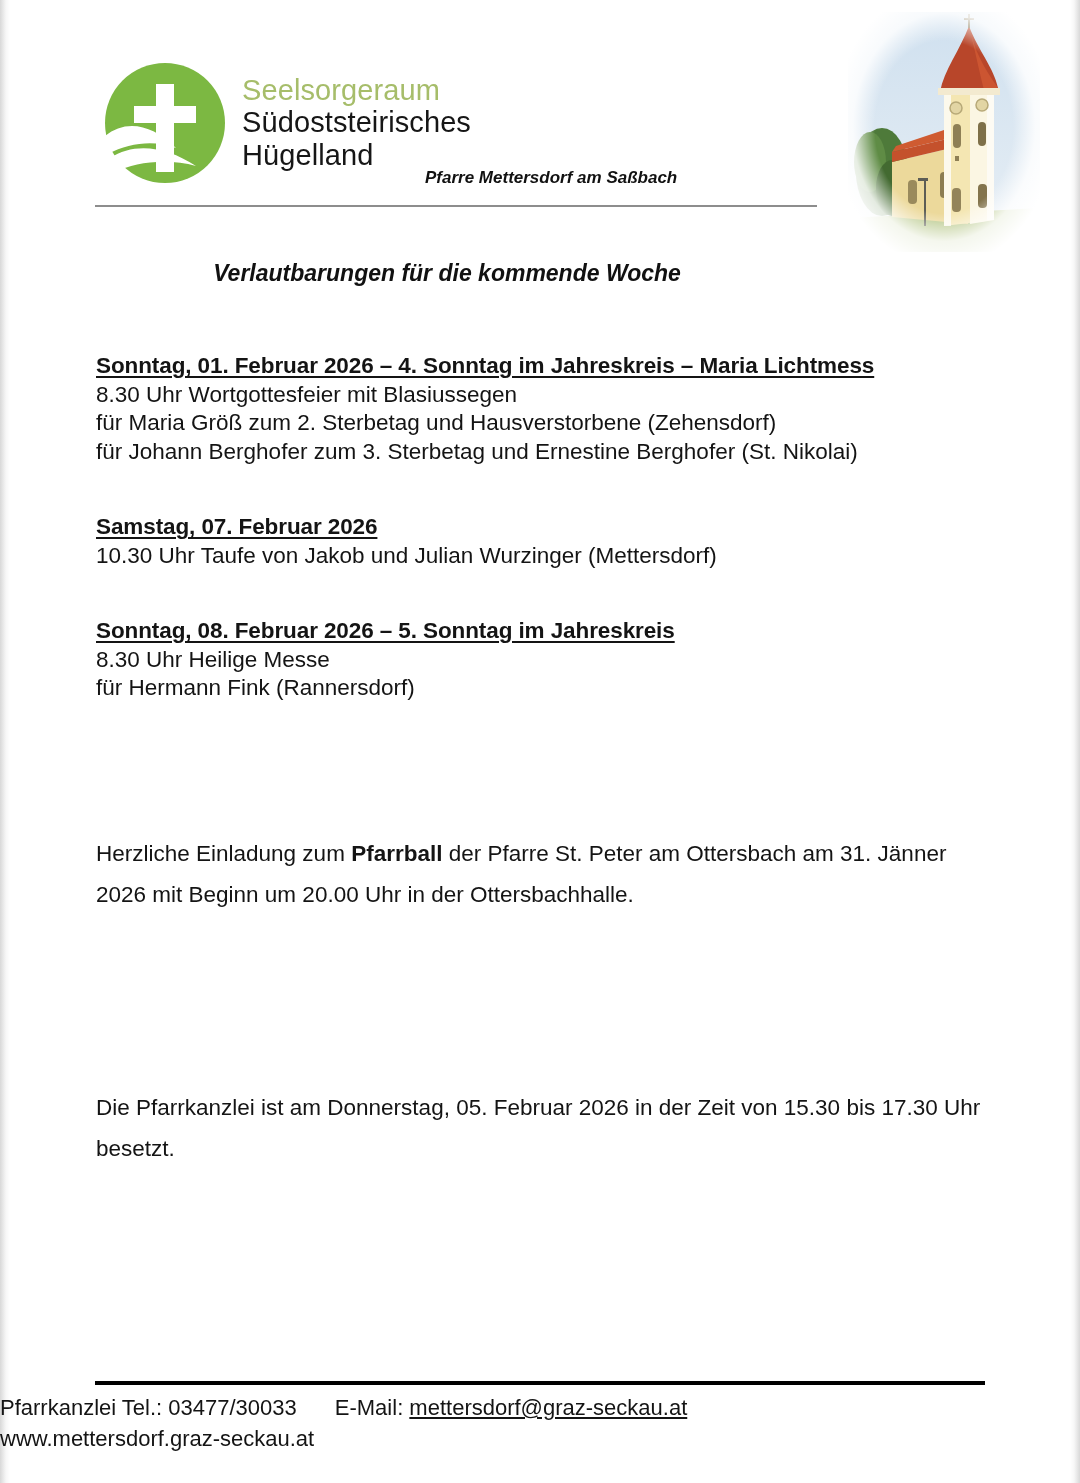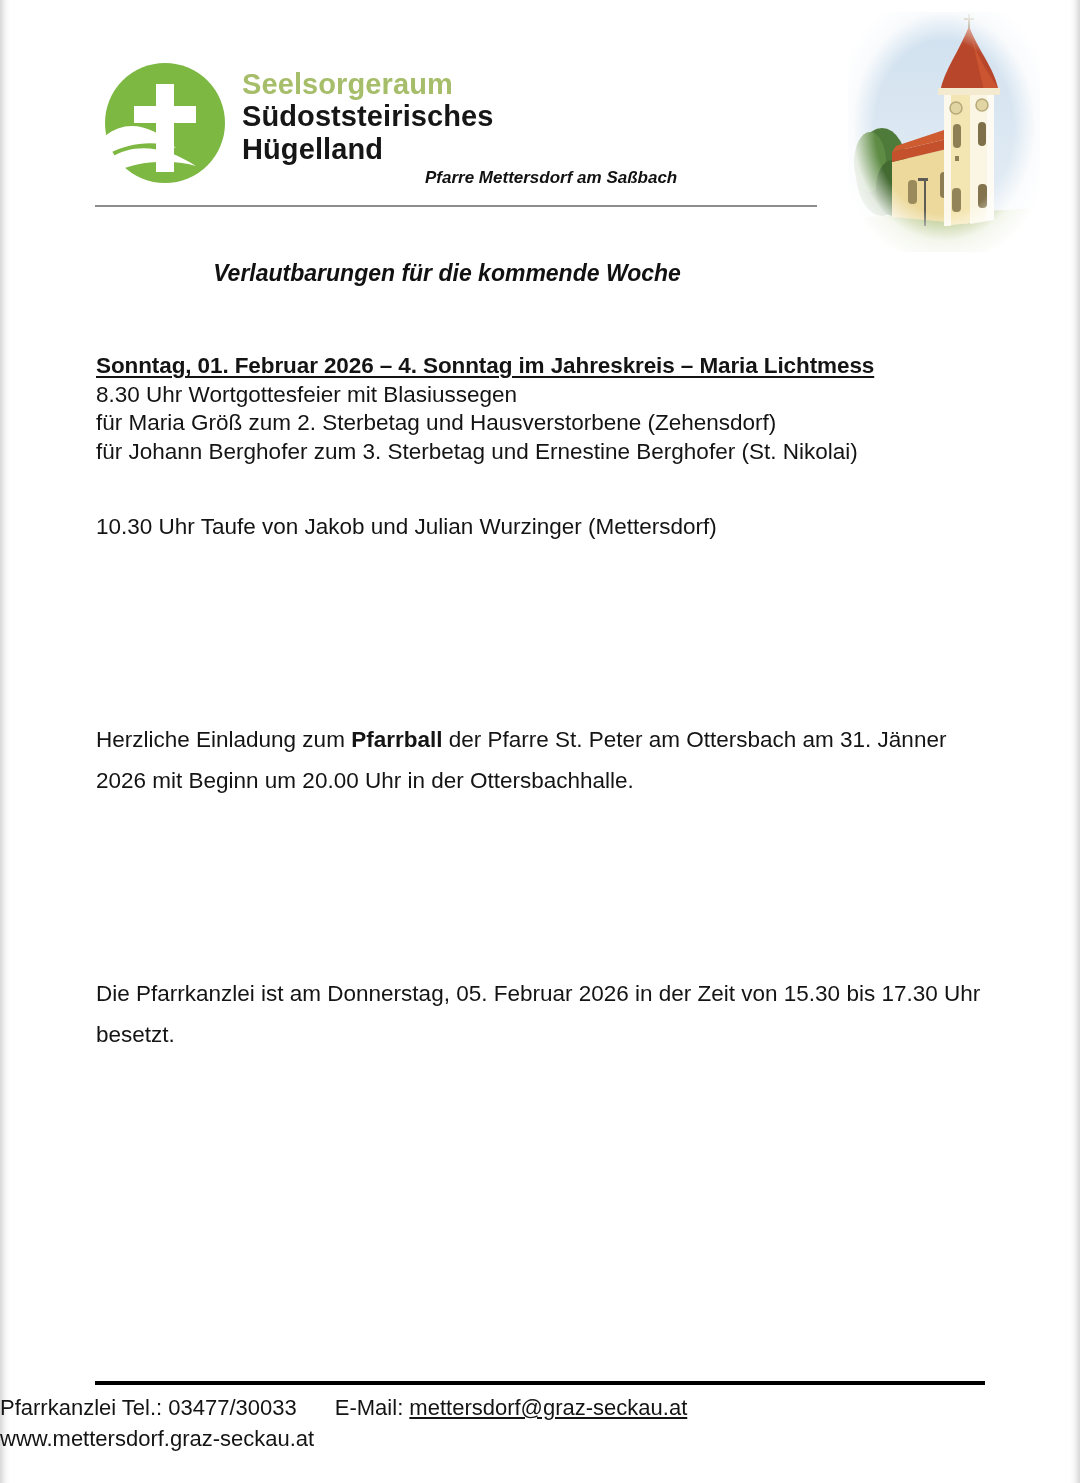--- a/index.html
+++ b/index.html
@@ -50,23 +50,22 @@
     display: flex;
     align-items: flex-start;
   }
   .logo-mark {
     width: 122px;
     height: 122px;
     flex: 0 0 auto;
   }
   .logo-text {
     margin-left: 16px;
-    margin-top: 6px;
+    margin-top: 12px;
     line-height: 1.12;
-    font-weight: bold;
   }
   .logo-line1 {
     font-size: 29px;
     color: #a6bd6a;
     letter-spacing: 0.1px;
   }
   .logo-line2, .logo-line3 {
     font-size: 29px;
     color: #161616;
     letter-spacing: 0.1px;
@@ -254,25 +253,31 @@
     <div class="entry">
       <div class="entry-heading">Sonntag, 01. Februar 2026 – 4. Sonntag im Jahreskreis – Maria Lichtmess</div>
       <div class="entry-line">8.30 Uhr     Wortgottesfeier mit Blasiussegen</div>
       <div class="entry-line">für Maria Größ zum 2. Sterbetag und Hausverstorbene (Zehensdorf)</div>
       <div class="entry-line">für Johann Berghofer zum 3. Sterbetag und Ernestine Berghofer (St. Nikolai)</div>
     </div>
 
     <div class="spacer-entry"></div>
 
     <div class="entry">
+      <div class="entry-heading">Samstag, 07. Februar 2026</div>
       <div class="entry-line">10.30 Uhr   Taufe von Jakob und Julian Wurzinger (Mettersdorf)</div>
     </div>
 
     <div class="spacer-entry"></div>
 
+    <div class="entry">
+      <div class="entry-heading">Sonntag, 08. Februar 2026 – 5. Sonntag im Jahreskreis</div>
+      <div class="entry-line">8.30 Uhr     Heilige Messe</div>
+      <div class="entry-line">für Hermann Fink (Rannersdorf)</div>
+    </div>
 
     <div class="spacer-huge"></div>
 
     <div class="para"><span>Herzliche Einladung zum </span><b>Pfarrball</b><span> der Pfarre St. Peter am Ottersbach am 31. Jänner 2026 mit Beginn um 20.00 Uhr in der Ottersbachhalle.</span></div>
 
     <div class="spacer-huge"></div>
     <div style="height:42px"></div>
 
     <div class="para">Die Pfarrkanzlei ist am Donnerstag, 05. Februar 2026 in der Zeit von 15.30 bis 17.30 Uhr besetzt.</div>
 

